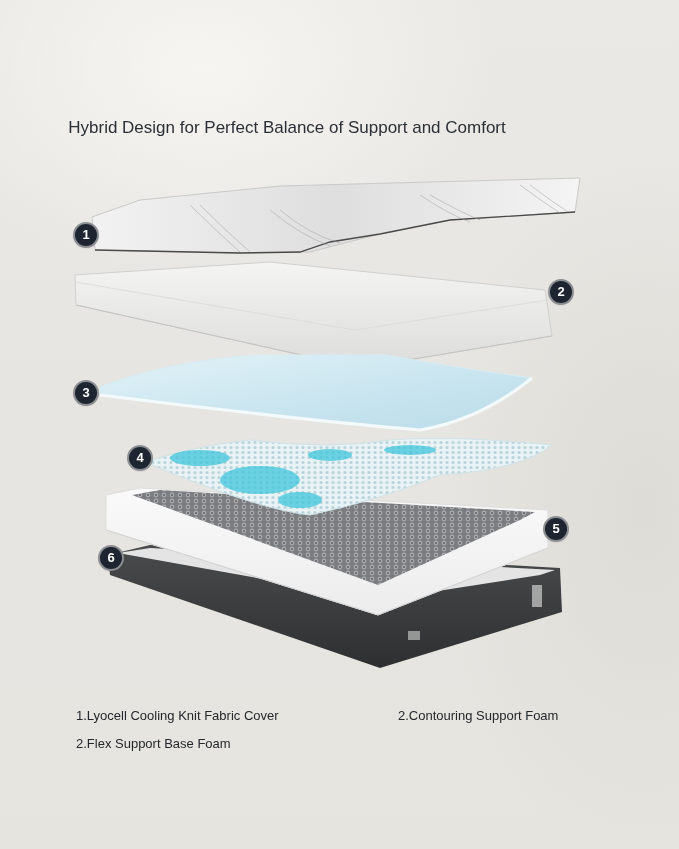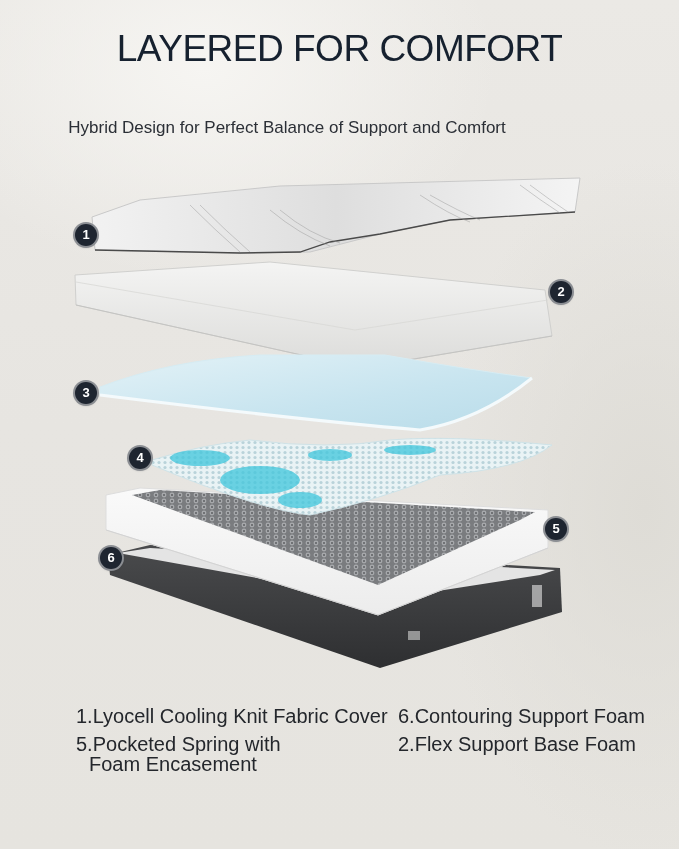--- a/index.html
+++ b/index.html
@@ -24,29 +24,28 @@
   .stage { position:absolute; left:0; top:0; width:679px; height:700px; }
   .badge {
     position:absolute; width:22px; height:22px; border-radius:50%;
     background:#1e2530; color:#fff; font-weight:bold; font-size:13px;
     line-height:22px; text-align:center;
     box-shadow:0 0 0 2px #8b8e93, 0 1px 3px rgba(0,0,0,.35);
   }
   .legend {
     position:absolute; top:706px; left:76px; width:580px;
     display:grid; grid-template-columns:322px 258px; row-gap:8px;
-    font-size:20px; color:#24272c; line-height:20px;
+    font-size:13px; color:#24272c; line-height:20px;
   }
   .legend .wrap2 { display:block; padding-left:13px; }
 </style>
 </head>
 <body>
 
 <div class="headline">
-  <div>LAYERED FOR COMFORT</div>
 </div>
 <div class="subtitle">Hybrid Design for Perfect Balance of Support and Comfort</div>
 
 <svg class="stage" viewBox="0 0 679 700" width="679" height="700">
   <defs>
     <linearGradient id="coverTop" x1="0" y1="0" x2="1" y2="0">
       <stop offset="0" stop-color="#f2f2f2"></stop>
         <stop offset="0.5" stop-color="#dedede"></stop>
         <stop offset="1" stop-color="#f4f4f4"></stop>
     </linearGradient>
@@ -130,19 +129,15 @@
 
 <div class="badge" style="left:75px;top:224px;">1</div>
 <div class="badge" style="left:550px;top:281px;">2</div>
 <div class="badge" style="left:75px;top:382px;">3</div>
 <div class="badge" style="left:129px;top:447px;">4</div>
 <div class="badge" style="left:545px;top:518px;">5</div>
 <div class="badge" style="left:100px;top:547px;">6</div>
 
 <div class="legend">
   <div>1.Lyocell Cooling Knit Fabric Cover</div>
-  <div>6.Contouring Support Foam</div>
-  <div>
-    <span>5.Pocketed Spring with</span>
-    <span class="wrap2">Foam Encasement</span>
-  </div>
+  <div>2.Contouring Support Foam</div>
   <div>2.Flex Support Base Foam</div>
 </div>
 
 </body></html>

